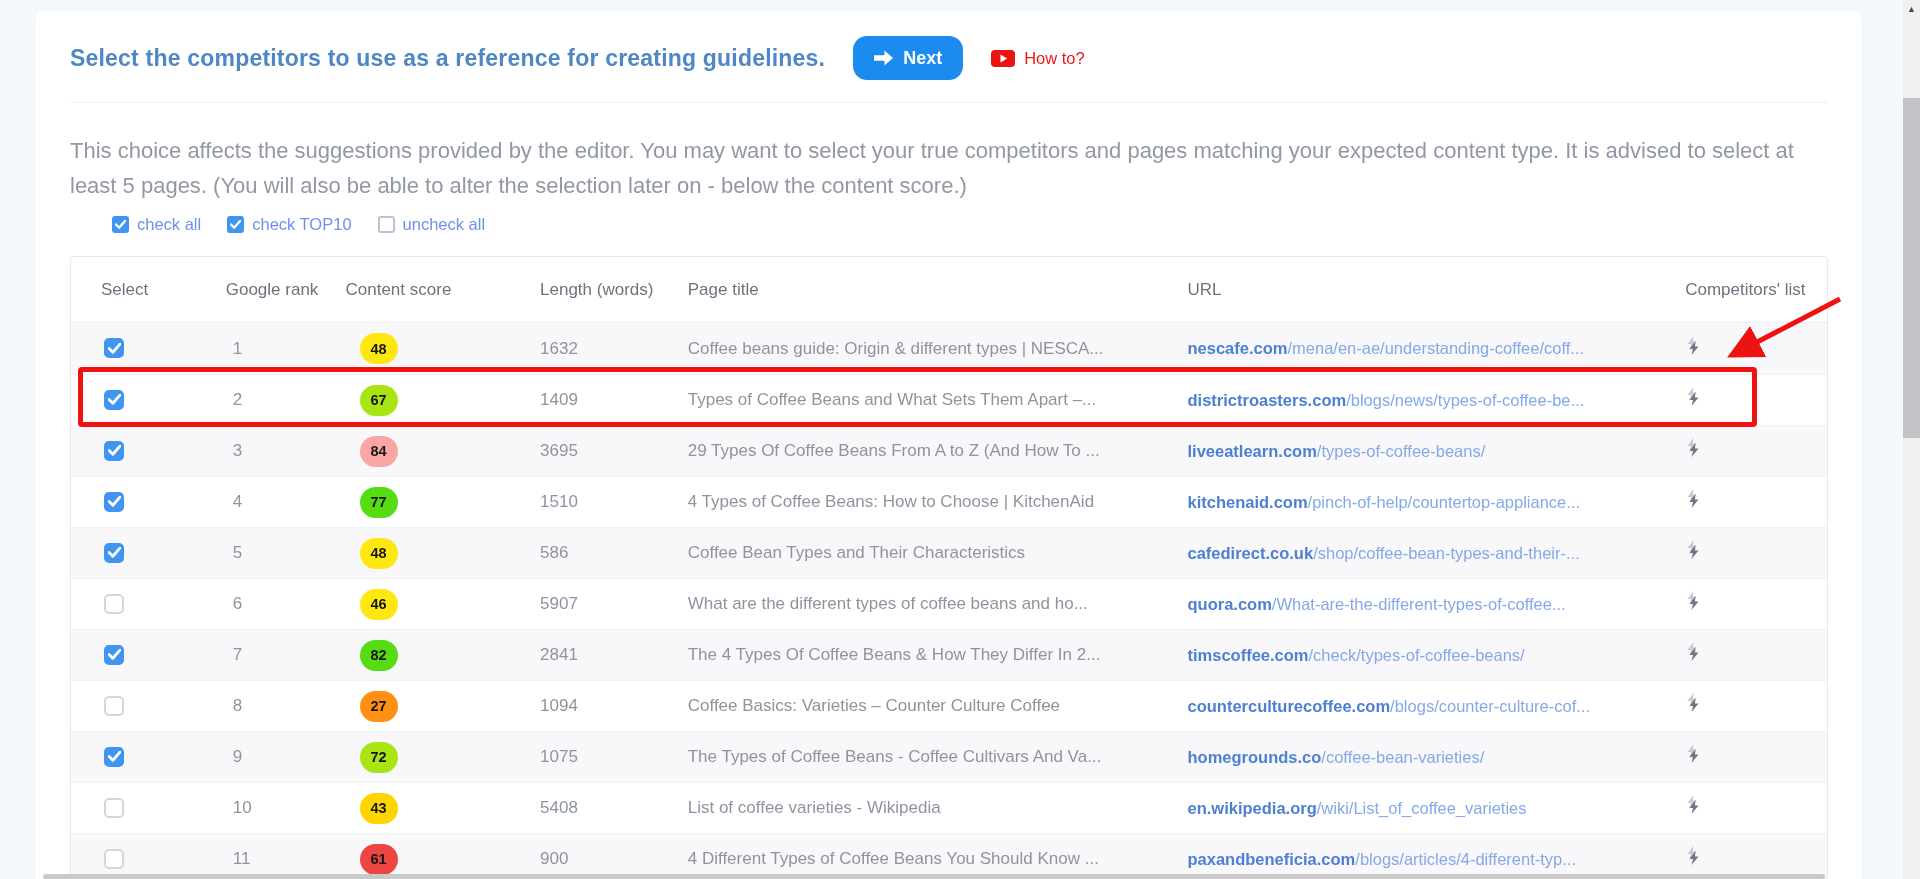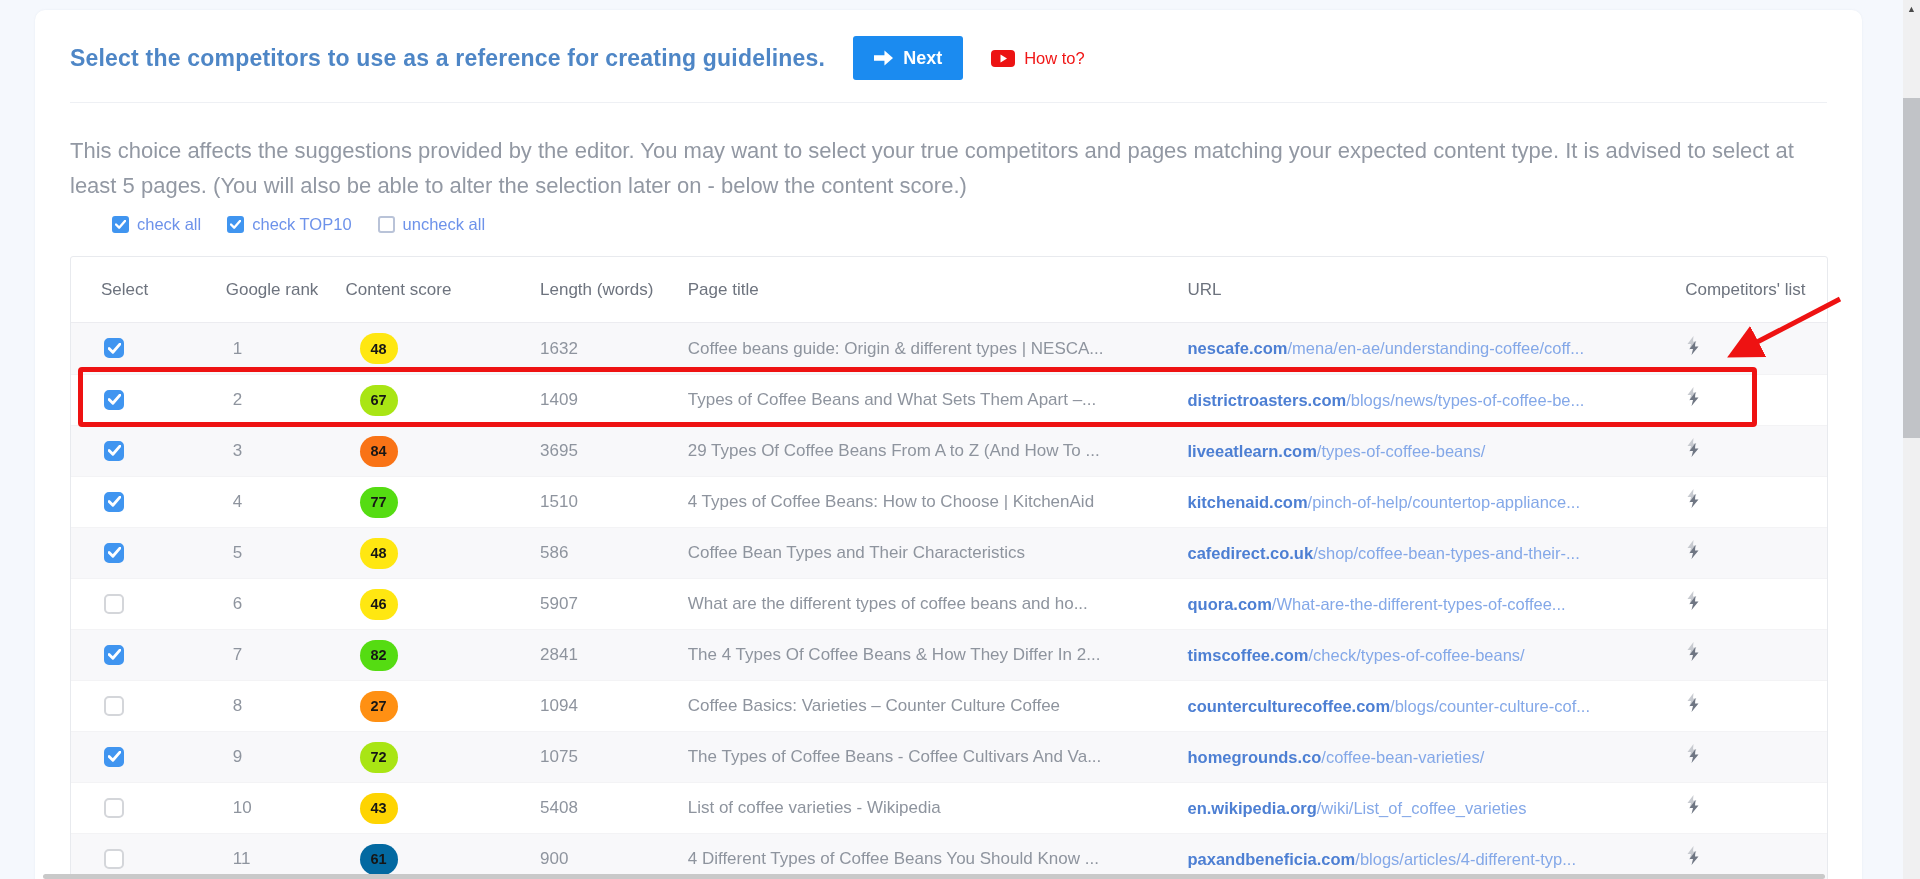--- a/index.html
+++ b/index.html
@@ -20,21 +20,21 @@
     display:flex; align-items:center; gap:28px;
     padding:26px 0 22px;
     border-bottom:1px solid #eef0f4;
   }
   h1.title {
     font-size:23px; font-weight:bold; color:#4e86c6; letter-spacing:.2px;
   }
   .next-btn {
     display:inline-flex; align-items:center; gap:10px;
     background:#1b8bf0; color:#fff; border:none; cursor:pointer;
-    height:44px; padding:0 21px; border-radius:3px;
+    height:44px; padding:0 21px; border-radius:14px;
     font-family:inherit; font-size:18px; font-weight:bold;
   }
   .howto {
     display:inline-flex; align-items:center; gap:9px;
     color:#f01616; font-size:16.5px; cursor:pointer; text-decoration:none;
   }
   .desc {
     margin-top:30px; width:1757px;
     color:#9298a3; font-size:22px; line-height:35px;
   }
@@ -230,21 +230,21 @@
   </tr>
         <tr class="stripe">
     <td class="pl-sel">
       <span class="cb cb-lg on">
               <svg width="13" height="11" viewBox="0 0 12 10">
                 <polyline points="1,5 4.5,8.5 11,1" fill="none" stroke="#fff" stroke-width="2.6" stroke-linecap="round" stroke-linejoin="round"></polyline>
               </svg>
             </span>
     </td>
     <td class="pl-rank">3</td>
-    <td class="pl-score"><span class="badge" style="background: #f97316; text-align: right;">84</span></td>
+    <td class="pl-score"><span class="badge" style="background: #fca5a5; text-align: right;">84</span></td>
     <td class="pl-length">3695</td>
     <td class="pl-title title-cell">29 Types Of Coffee Beans From A to Z (And How To ...</td>
     <td class="pl-url url-cell"><span class="dom">liveeatlearn.com</span><span class="path">/types-of-coffee-beans/</span></td>
     <td class="pl-comp">
       <span class="bolt">
         <svg width="17" height="21" viewBox="0 0 17 21">
           <path d="M8.5 0 L2.5 8 L6 8 L4.5 14 L11.5 5.5 L8 5.5 Z" fill="#c7cad0"></path>
           <path d="M10.5 5 L4.5 13 L8 13 L6.5 19 L13.5 10.5 L10 10.5 Z" fill="#6f7683"></path>
         </svg>
       </span>
@@ -406,21 +406,21 @@
   </tr>
         <tr class="stripe">
     <td class="pl-sel">
       <span class="cb cb-lg">
               <svg width="13" height="11" viewBox="0 0 12 10">
                 <polyline points="1,5 4.5,8.5 11,1" fill="none" stroke="#fff" stroke-width="2.6" stroke-linecap="round" stroke-linejoin="round"></polyline>
               </svg>
             </span>
     </td>
     <td class="pl-rank">11</td>
-    <td class="pl-score"><span class="badge" style="background: #0369a1;">61</span></td>
+    <td class="pl-score"><span class="badge" style="background: #ef4444;">61</span></td>
     <td class="pl-length">900</td>
     <td class="pl-title title-cell">4 Different Types of Coffee Beans You Should Know ...</td>
     <td class="pl-url url-cell"><span class="dom">paxandbeneficia.com</span><span class="path">/blogs/articles/4-different-typ...</span></td>
     <td class="pl-comp">
       <span class="bolt">
         <svg width="17" height="21" viewBox="0 0 17 21">
           <path d="M8.5 0 L2.5 8 L6 8 L4.5 14 L11.5 5.5 L8 5.5 Z" fill="#c7cad0"></path>
           <path d="M10.5 5 L4.5 13 L8 13 L6.5 19 L13.5 10.5 L10 10.5 Z" fill="#6f7683"></path>
         </svg>
       </span>

